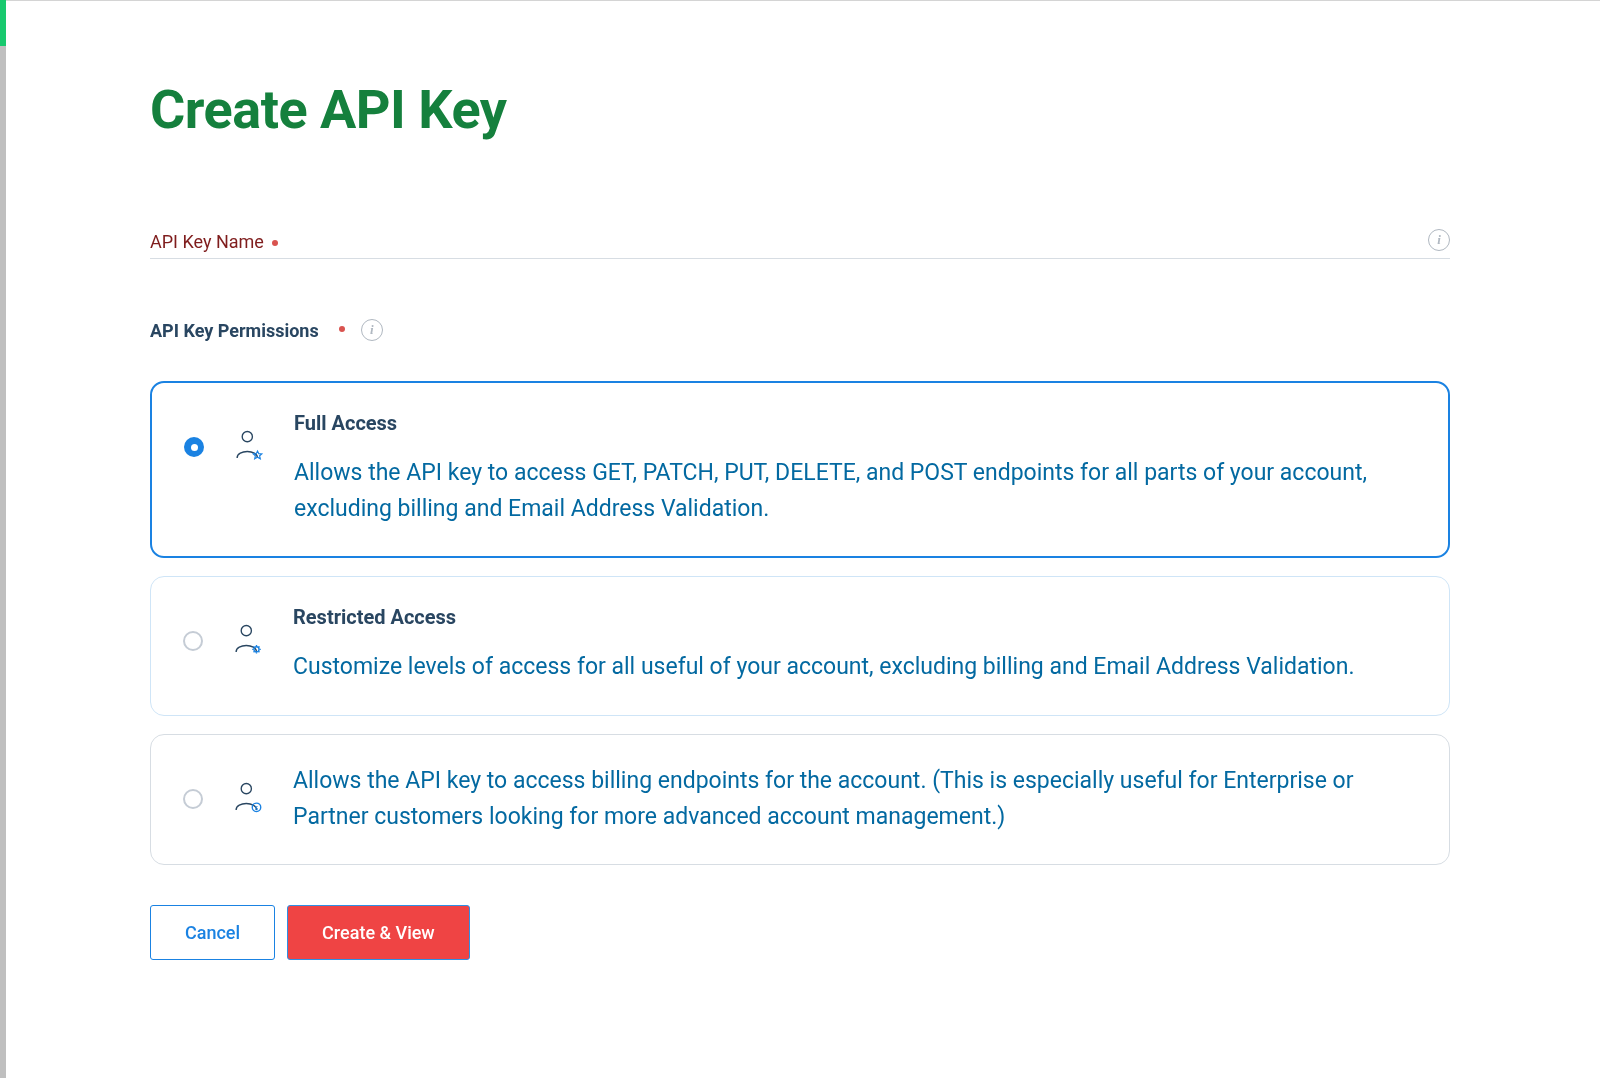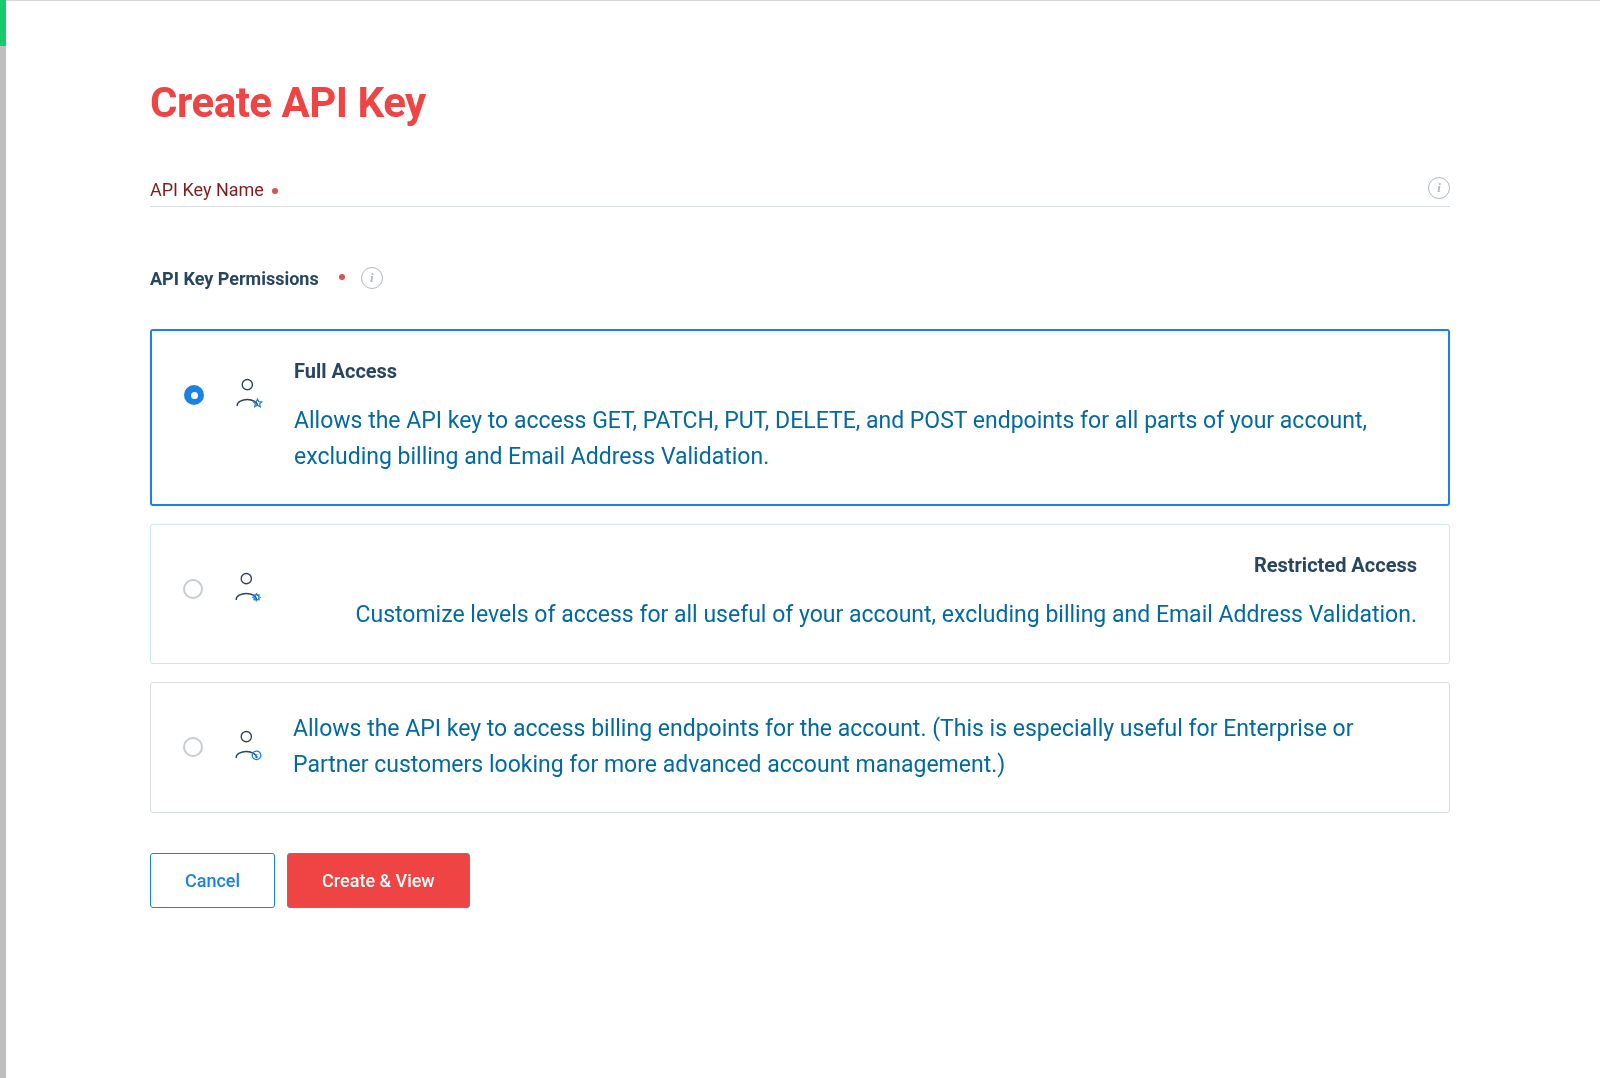--- a/index.html
+++ b/index.html
@@ -36,25 +36,25 @@
     left: 6px;
     right: 0;
     top: 0;
     height: 1px;
     background: #d4d4d4;
   }
   .page {
     padding: 78px 150px 60px 150px;
   }
   .page-title {
-    font-size: 42px;
+    font-size: 54px;
     font-weight: 700;
-    color: #ef4444;
+    color: #15803d;
     letter-spacing: -0.5px;
-    margin-bottom: 52px;
+    margin-bottom: 90px;
   }
   .field-row {
     position: relative;
     border-bottom: 1px solid #d7dde3;
     padding-bottom: 6px;
     margin-bottom: 60px;
   }
   .field-label {
     font-size: 18px;
     color: #7f1d1d;
@@ -98,34 +98,33 @@
     gap: 16px;
     margin-bottom: 40px;
   }
   .section-label {
     font-size: 18px;
     font-weight: 700;
     color: #294661;
   }
   .option-card {
     border: 1px solid #d7dde3;
-    border-radius: 3px;
+    border-radius: 14px;
     padding: 28px 32px 30px 32px;
     margin-bottom: 18px;
     display: flex;
     align-items: flex-start;
     gap: 28px;
     cursor: pointer;
   }
   .option-card.selected {
     border: 2px solid #1a82e2;
   }
   .option-card.dim {
     border: 1px solid #cfe5f7;
-    text-align: right;
   }
   .radio-col {
     display: flex;
     align-items: center;
     justify-content: center;
     padding-top: 26px;
     flex-shrink: 0;
   }
   .radio {
     width: 20px;

